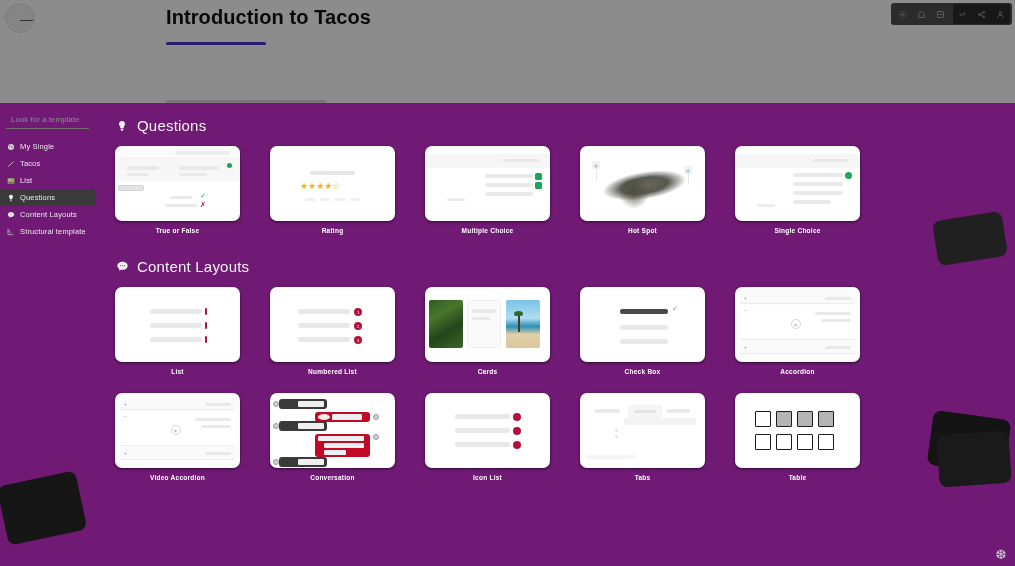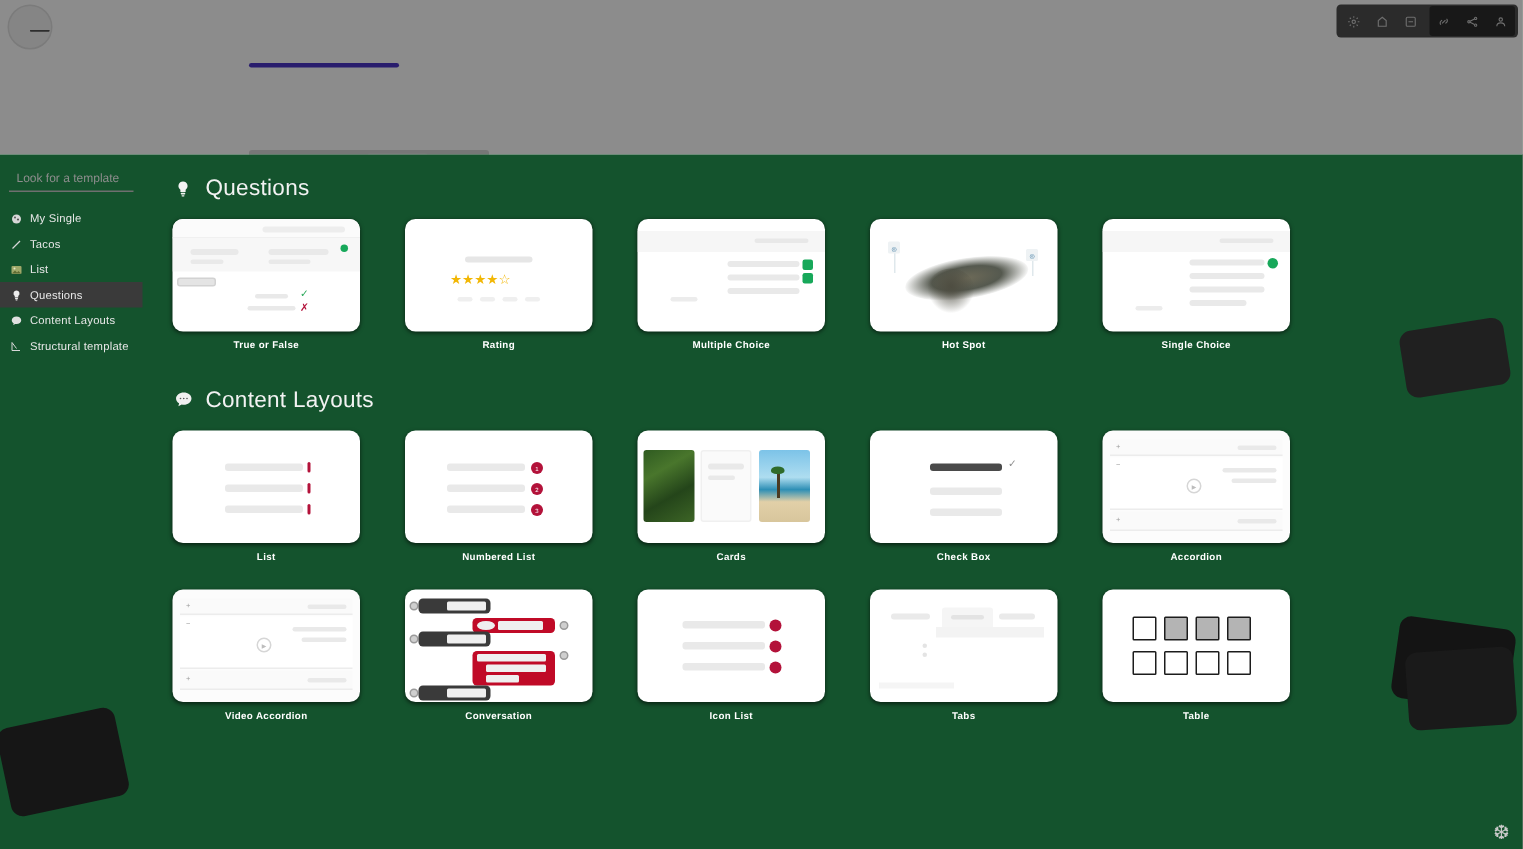--- a/index.html
+++ b/index.html
@@ -51,21 +51,21 @@
   }
   .tb-icon svg{ display:block; }
   .dim{
     position:absolute; left:0; top:0; width:1015px; height:103px;
     background:rgba(0,0,0,0.45);
   }
 
   
   .panel{
     position:absolute; left:0; top:103px; width:1015px; height:463px;
-    background:#14532d; color:#fff; overflow:hidden;
+    background:#701a75; color:#fff; overflow:hidden;
   }
 
   
   .deco{ position:absolute; background:#1b1b1b; border-radius:8px; }
   .deco.d1{ left:935px; top:113px; width:70px; height:45px; transform:rotate(-9deg); background:#202020;}
   .deco.d2{ left:930px; top:312px; width:78px; height:55px; transform:rotate(8deg); background:#141414;}
   .deco.d3{ left:938px; top:330px; width:72px; height:52px; transform:rotate(-4deg); background:#1a1a1a;}
   .deco.d4{ left:2px;  top:375px; width:80px; height:60px; transform:rotate(-12deg); background:#161616;}
 
   
@@ -184,20 +184,21 @@
 <div class="editor-bg">
   <div class="editor-topbar">
 
     <div class="hamburger-btn">
       <div>
           <span class="bar"></span>
           <span class="bar"></span>
         </div>
     </div>
 
+    <div class="doc-title">Introduction to Tacos</div>
     <div class="title-underline"></div>
 
     <div class="ghost-line"></div>
     <div class="ghost-line2"></div>
 
     <div class="mini-toolbar">
       <div class="grp">
         <div class="tb-icon">
           <svg width="9" height="9" viewBox="0 0 24 24" fill="none" stroke="#c8c8c8" stroke-width="2">
             <circle cx="12" cy="12" r="3"></circle>

